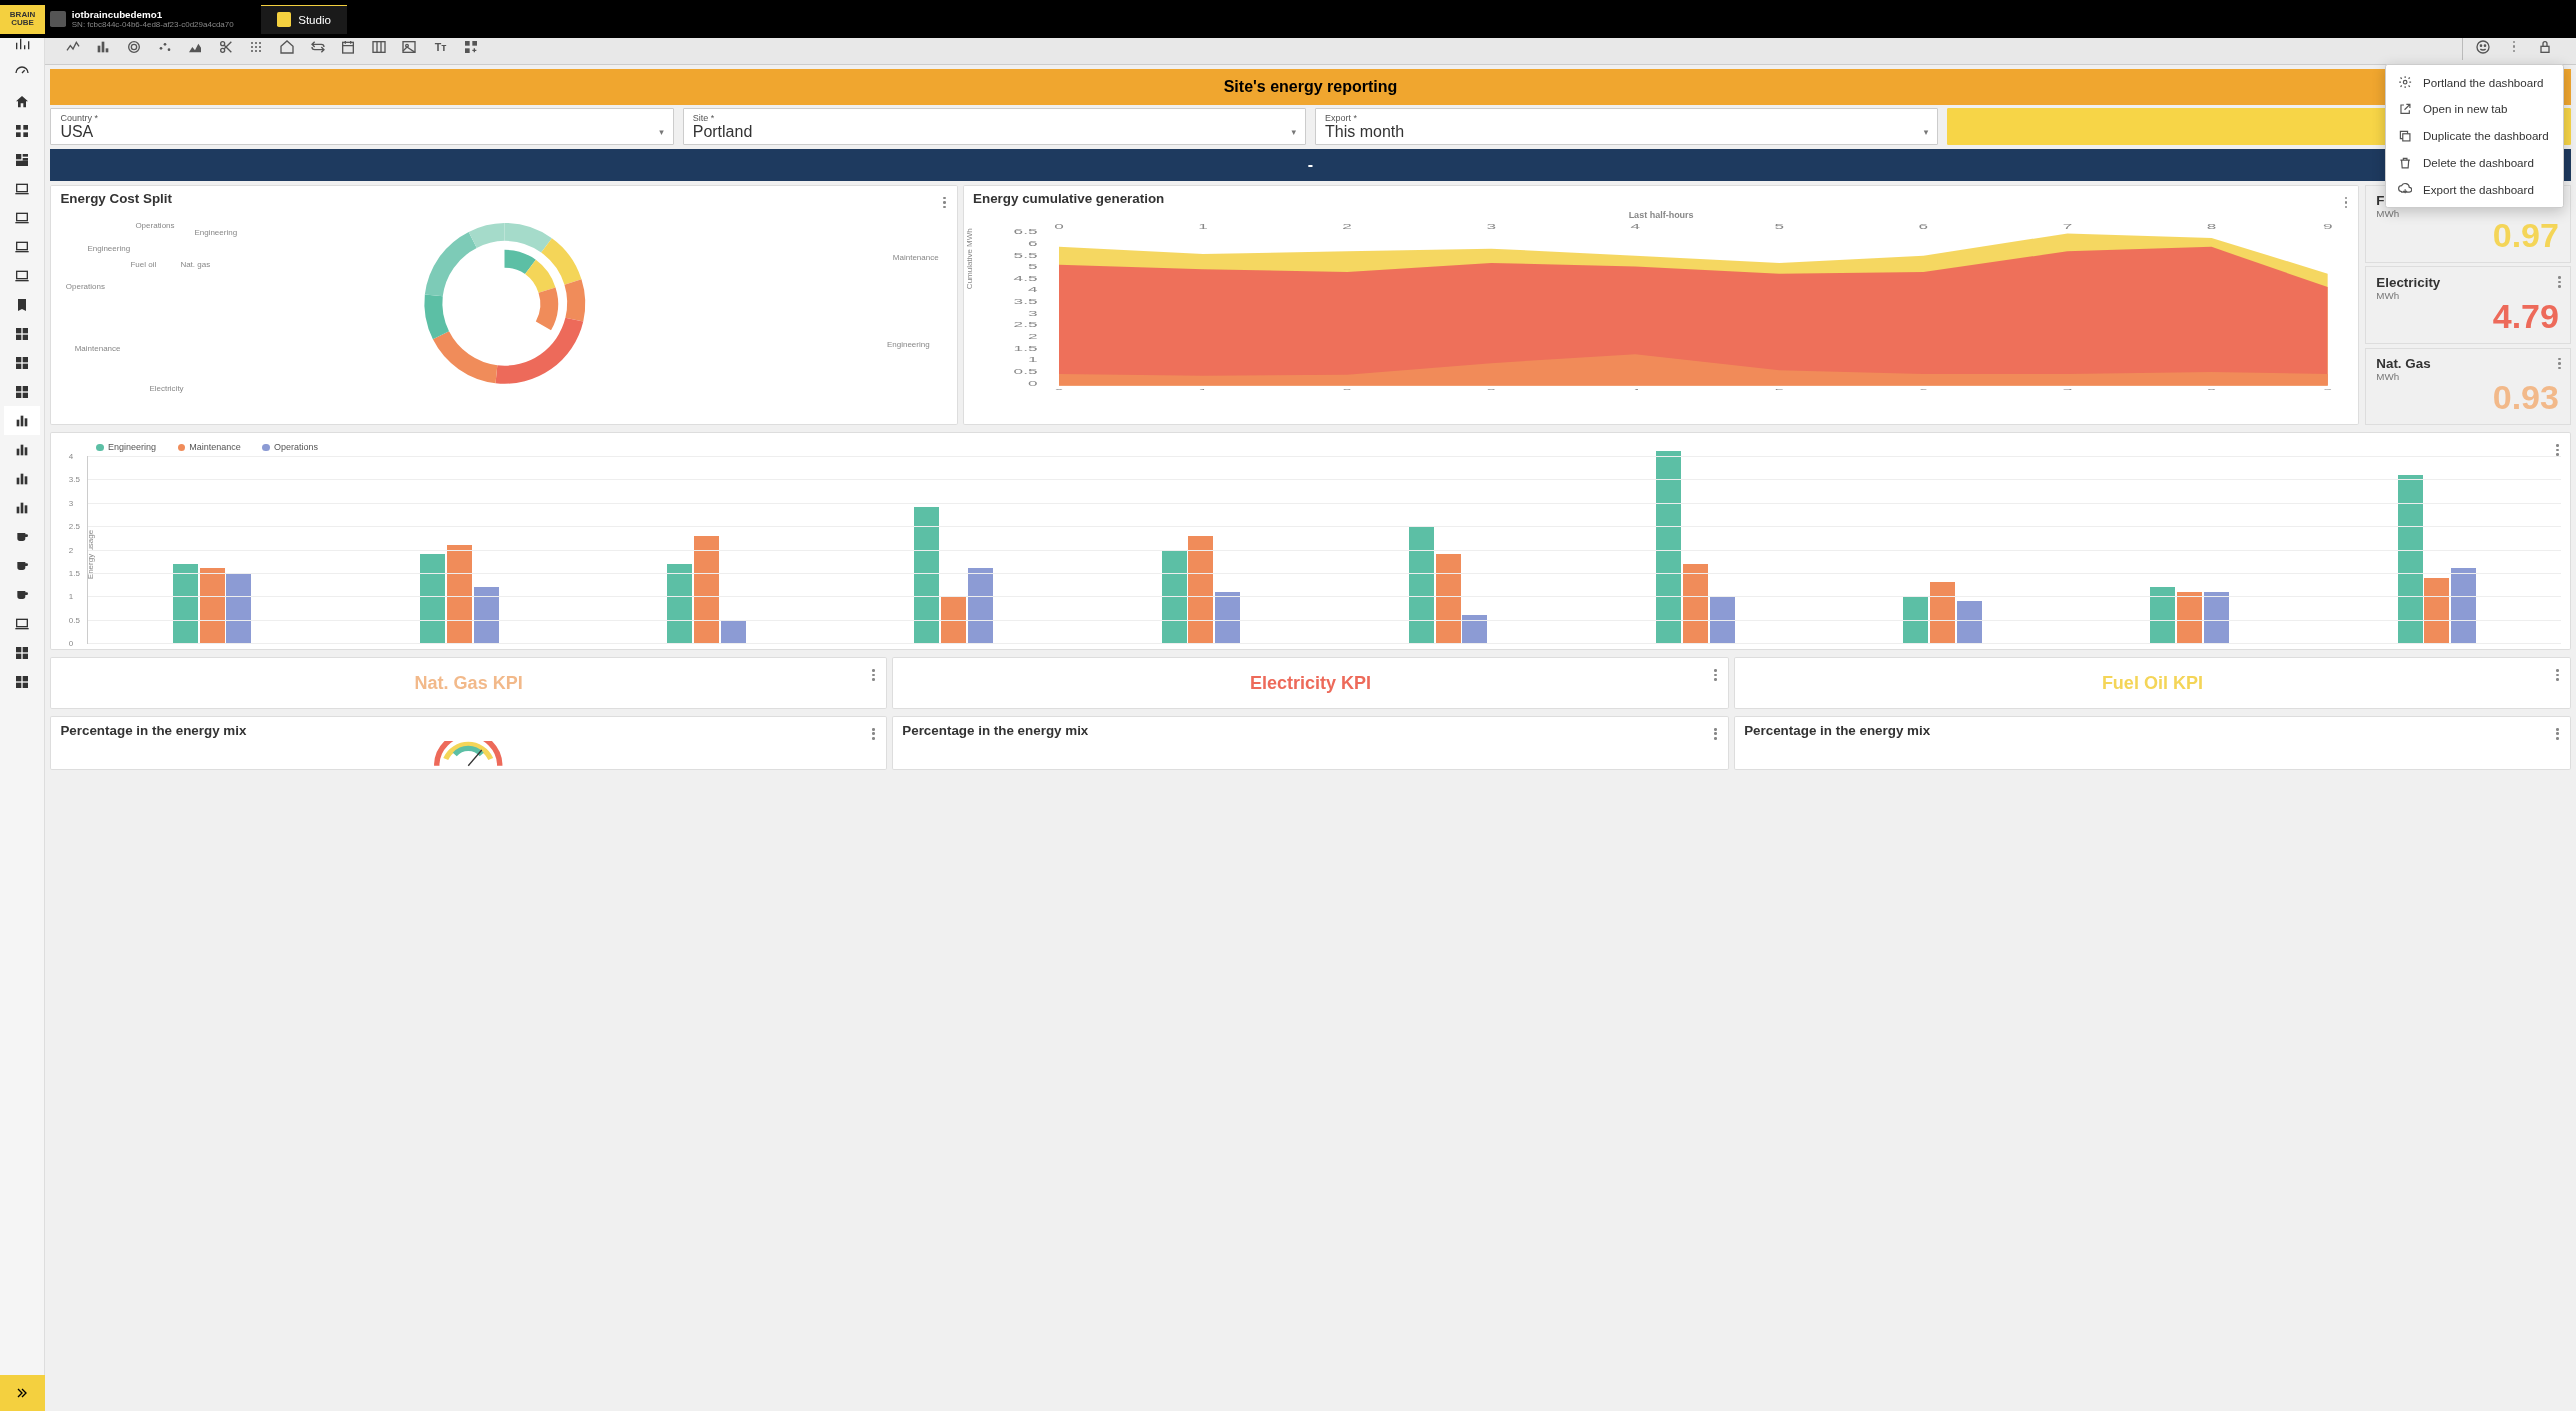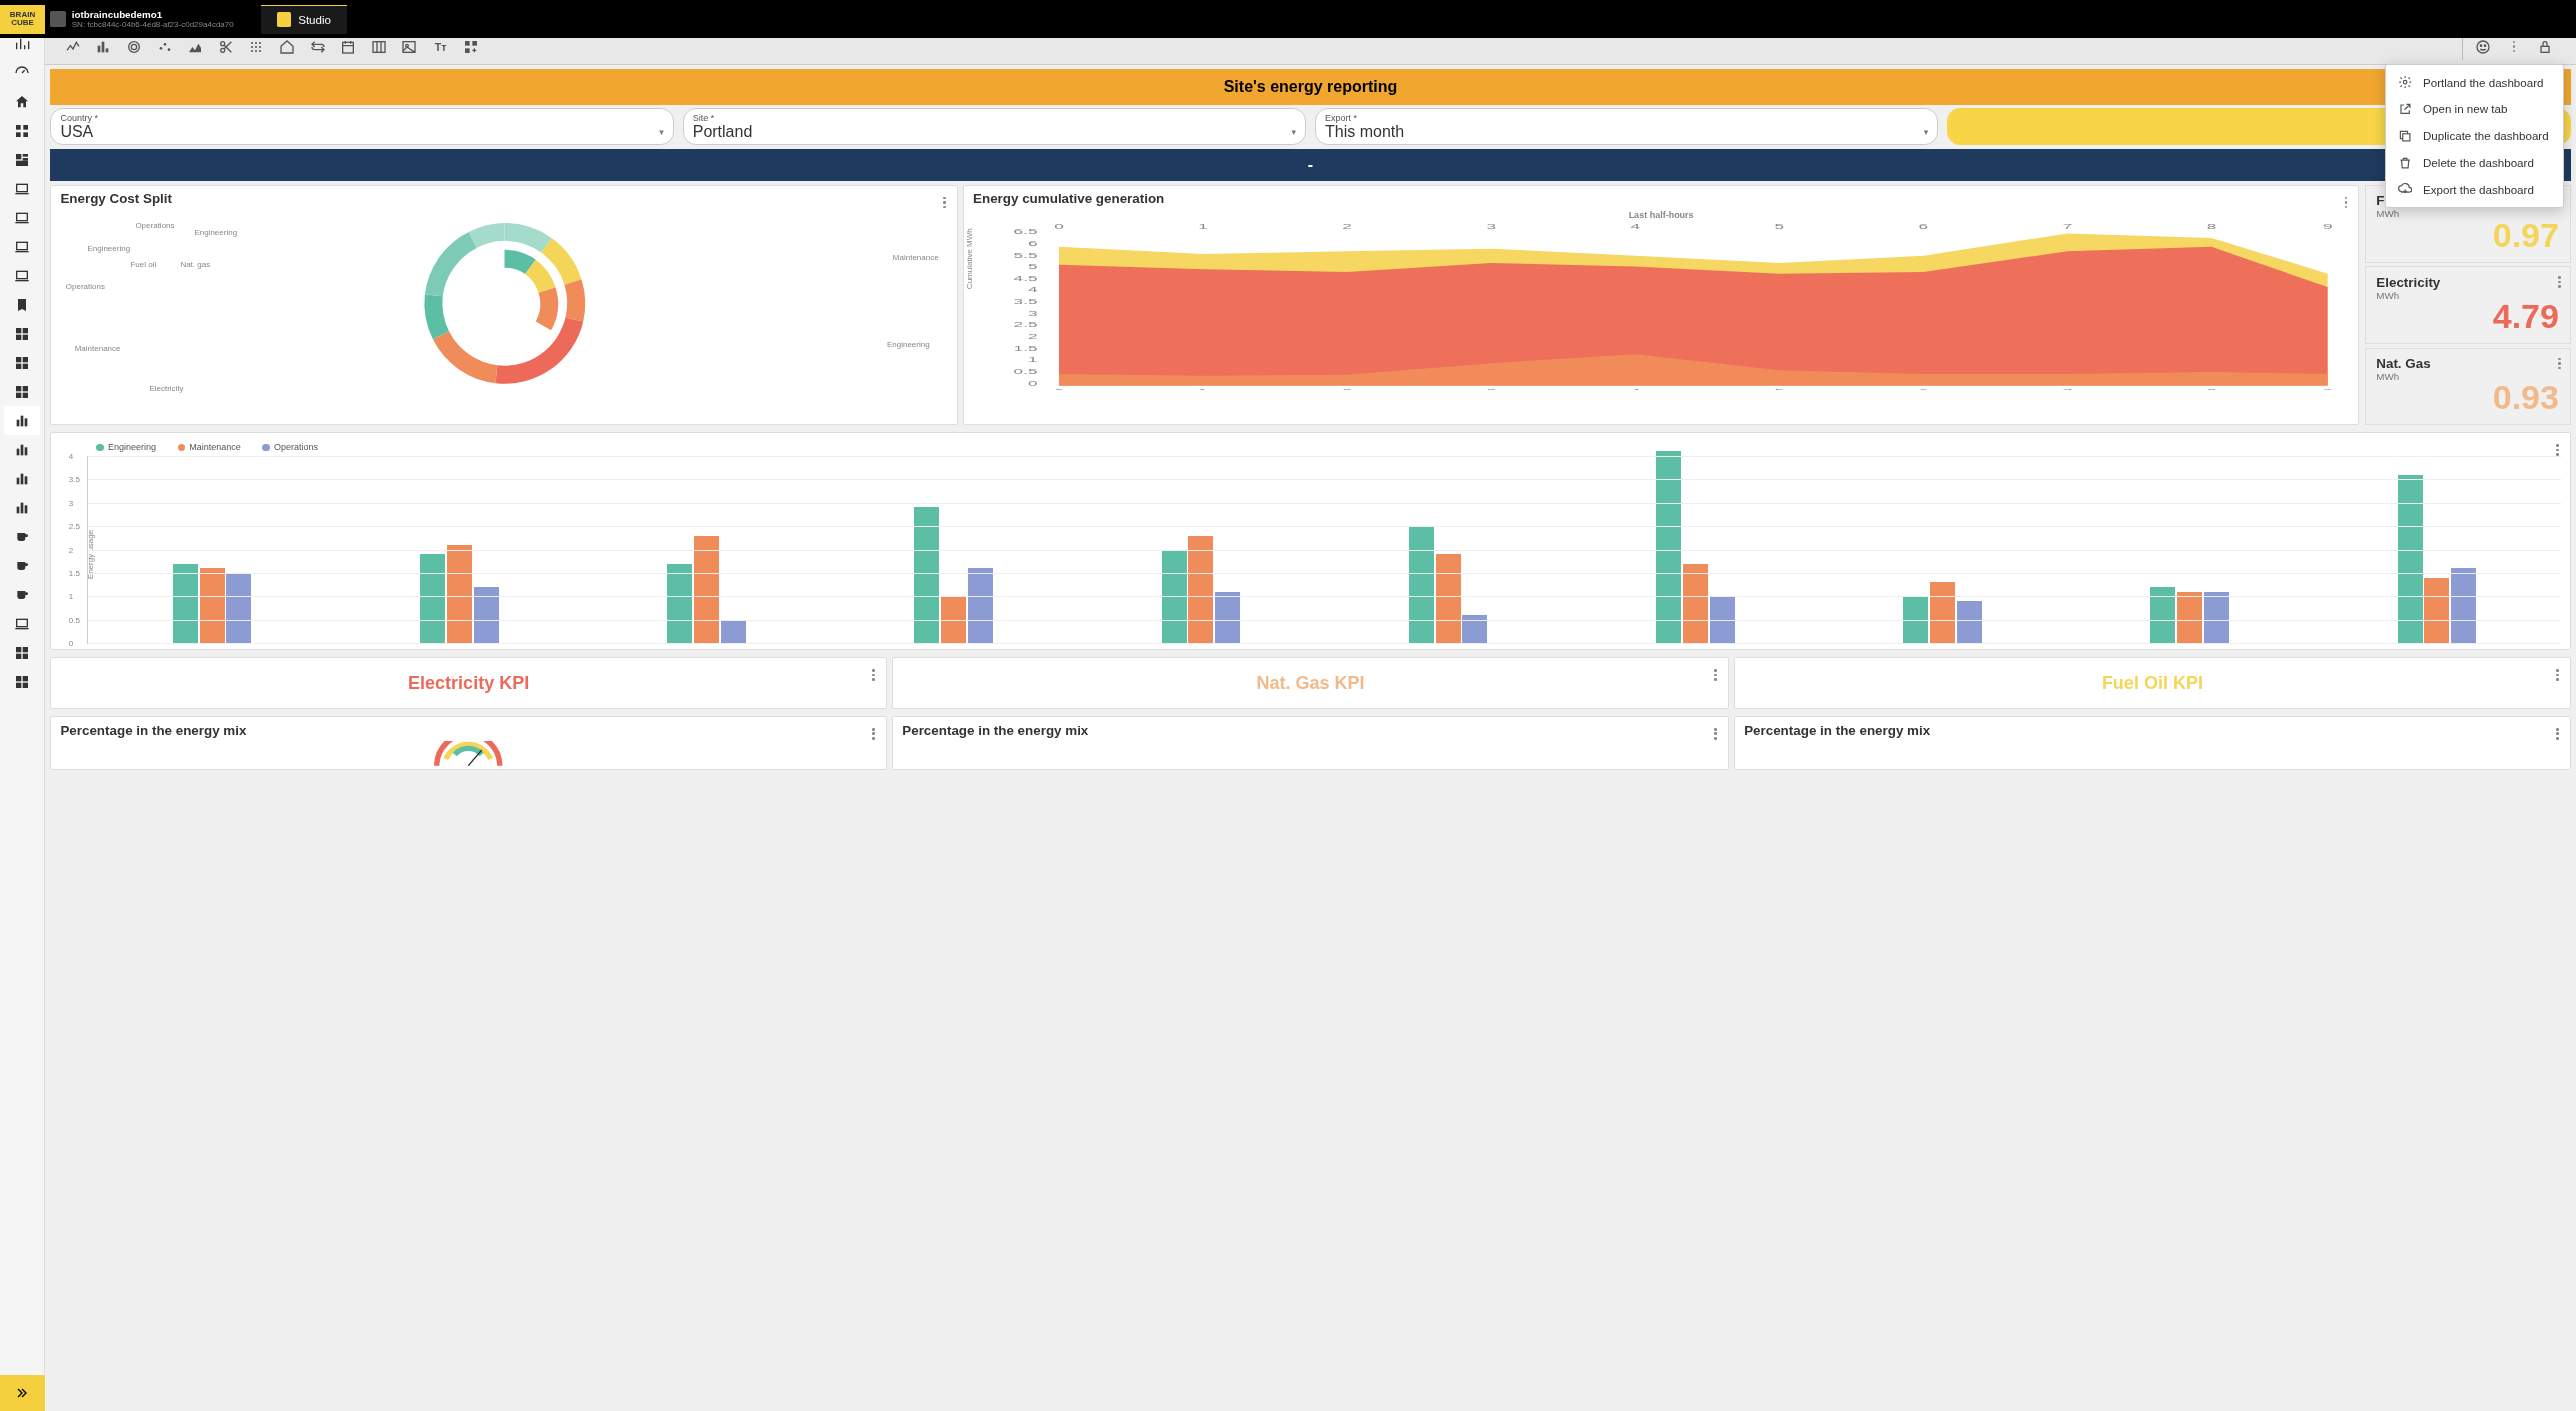--- a/index.html
+++ b/index.html
@@ -33,21 +33,21 @@
 .toolbar .tbtn svg { width: 16px; height: 16px; }
 .toolbar .divider { width:0.9px; height: 27px; background:#bbb; margin: 0 7.2px; }
 .toolbar .right { margin-left:auto; display:flex; align-items:center; }
 
 
 .banner { background: #f0a62f; color: #000; text-align: center; font-weight: bold; font-size: 16px; padding: 9px; margin: 3.6px 5.4px; position: relative; }
 .banner .bmore { position:absolute; right:9px; top:50%; transform:translateY(-50%); cursor:pointer; }
 
 
 .filters { display: flex; gap: 9px; padding: 0 5.4px; margin-bottom: 3.6px; }
-.filter { flex: 1; border: 0.9px solid #ccc; background: #fff; border-radius: 13px; padding: 3.6px 9px; position: relative; display:flex; flex-direction:column; }
+.filter { flex: 1; border: 0.9px solid #ccc; background: #fff; border-radius: 1px; padding: 3.6px 9px; position: relative; display:flex; flex-direction:column; }
 .filter label { font-size: 9px; color: #555; }
 .filter .fval { font-size: 16px; }
 .filter .farrow { position:absolute; right:9px; bottom:7.2px; font-size:9px; color:#777; }
 .filter.yellow { background: #f7d547; border-color:#f7d547; }
 .filter.yellow .fmore { position:absolute; right:7.2px; top:50%; transform:translateY(-50%); }
 
 
 .subbanner { background: #1e3a5f; color:#fff; text-align:center; padding: 7.2px; margin: 0 5.4px 3.6px; font-weight:bold; font-size:16px; }
 
 
@@ -674,29 +674,29 @@
                   <div class="bar" style="height: 35%; background: rgb(240, 140, 90);"></div>
                   <div class="bar" style="height: 40%; background: rgb(140, 155, 212);"></div>
                 </div>
               </div>
           </div>
         </div>
       </div>
 
       <div class="row">
         <div class="card" style="flex:1">
+          <div class="kpititle" style="color:#f2b98a">Nat. Gas KPI</div>
+          <div class="cmore more-dots">
+              <span></span>
+              <span></span>
+              <span></span>
+            </div>
+        </div>
+        <div class="card" style="flex:1">
           <div class="kpititle" style="color:#ed6a5a">Electricity KPI</div>
-          <div class="cmore more-dots">
-              <span></span>
-              <span></span>
-              <span></span>
-            </div>
-        </div>
-        <div class="card" style="flex:1">
-          <div class="kpititle" style="color:#f2b98a">Nat. Gas KPI</div>
           <div class="cmore more-dots">
               <span></span>
               <span></span>
               <span></span>
             </div>
         </div>
         <div class="card" style="flex:1">
           <div class="kpititle" style="color:#f4d558">Fuel Oil KPI</div>
           <div class="cmore more-dots">
               <span></span>

